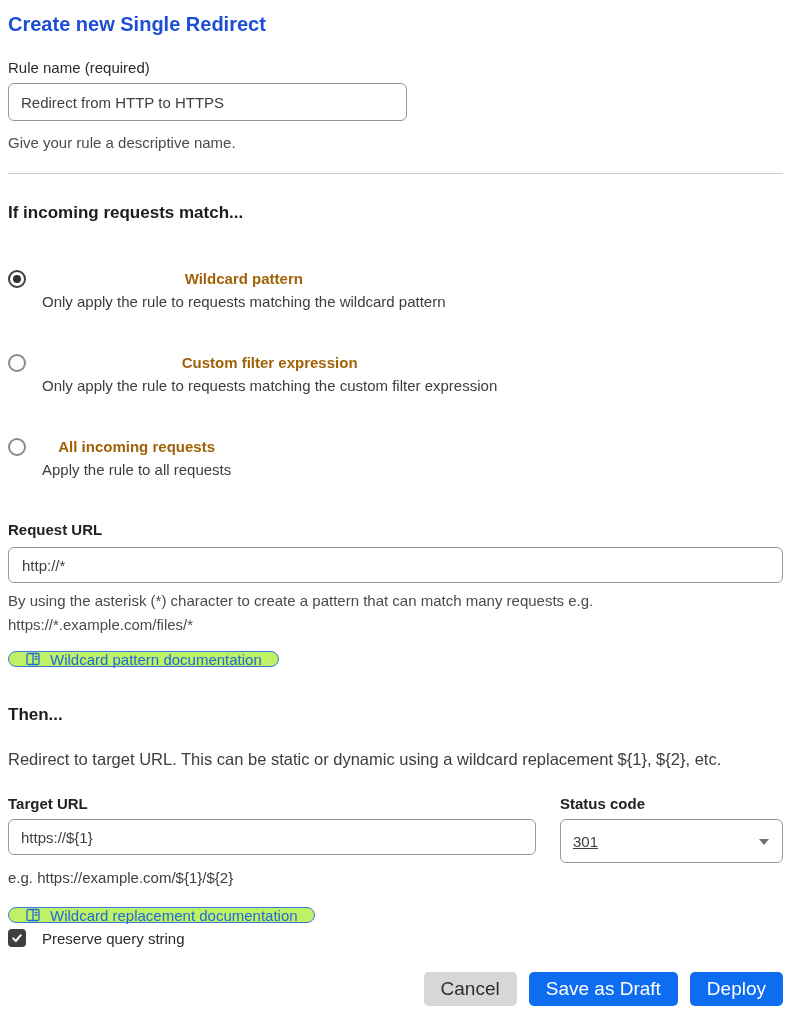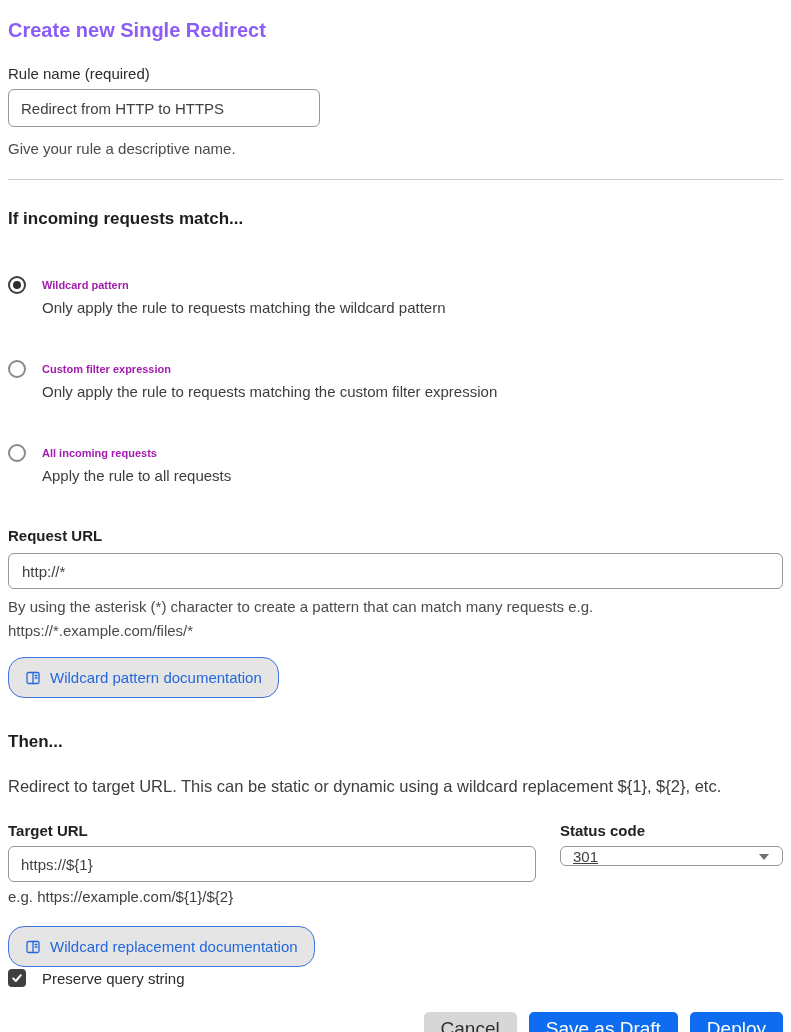--- a/index.html
+++ b/index.html
@@ -6,38 +6,38 @@
   html, body { background: #ffffff; }
   body {
     margin: 0;
     padding: 0 8px;
     width: 791px;
     font-family: "Liberation Sans", sans-serif;
     color: #1e1e1e;
     -webkit-font-smoothing: antialiased;
   }
   .page-title {
-    margin: 16px 0 0;
+    margin: 10px 0 0;
     font-size: 20px;
     line-height: 28px;
     font-weight: 700;
-    color: #8b5cf6;
+    color: #1d4ed8;
   }
   .field-label {
     margin-top: 20px;
     font-size: 15px;
     line-height: 20px;
     color: #2b2b2b;
   }
   .field-label.bold { font-weight: 700; color: #222; }
   .text-input {
     display: block;
     margin-top: 5px;
     height: 38px;
-    width: 312px;
+    width: 399px;
     border: 1px solid #979797;
     border-radius: 6px;
     padding: 0 12px;
     font-family: "Liberation Sans", sans-serif;
     font-size: 15px;
     color: #3f3f3f;
     outline: none;
     background: #fff;
   }
   .text-input.full { width: 100%; height: 36px; }
@@ -81,42 +81,43 @@
   .radio-item.selected .radio-circle::after {
     content: "";
     position: absolute;
     left: 50%; top: 50%;
     transform: translate(-50%,-50%);
     width: 8px; height: 8px;
     border-radius: 50%;
     background: #2e2e2e;
   }
   .radio-label {
-    font-size: 11px;
+    font-size: 15px;
     line-height: 20px;
     font-weight: 700;
-    color: #a21caf;
+    color: #a16207;
+    text-align: center;
   }
   .radio-desc {
     margin-top: 3px;
     font-size: 15px;
     line-height: 20px;
     color: #3d3d3d;
   }
   .request-url-label { margin-top: 40px; }
   .request-input { margin-top: 7px; padding-left: 13px; }
   .wrap-helper { max-width: 700px; line-height: 24px; margin-top: 6px; }
   .doc-pill {
     margin-top: 14px;
     display: inline-flex;
     align-items: center;
     gap: 9px;
-    height: 41px;
+    height: 16px;
     padding: 0 16px;
-    background: #e5e5e5;
+    background: #bef264;
     border: 1px solid #3a77e0;
     border-radius: 16px;
     color: #2468dd;
     font-size: 15px;
     font-family: "Liberation Sans", sans-serif;
     cursor: pointer;
   }
   .doc-pill svg { display: block; }
   .then-heading { margin-top: 32px; }
   .then-desc {
@@ -133,21 +134,21 @@
   .target-col { flex: 1 1 auto; }
   .status-col { flex: 0 0 223px; }
   .col-label {
     font-size: 15px;
     line-height: 20px;
     font-weight: 700;
     color: #222;
   }
   .select-box {
     margin-top: 5px;
-    height: 20px;
+    height: 44px;
     border: 1px solid #979797;
     border-radius: 6px;
     padding: 0 34px 0 12px;
     display: flex;
     align-items: center;
     font-size: 15px;
     color: #3f3f3f;
     position: relative;
     cursor: pointer;
     background: #fff;

